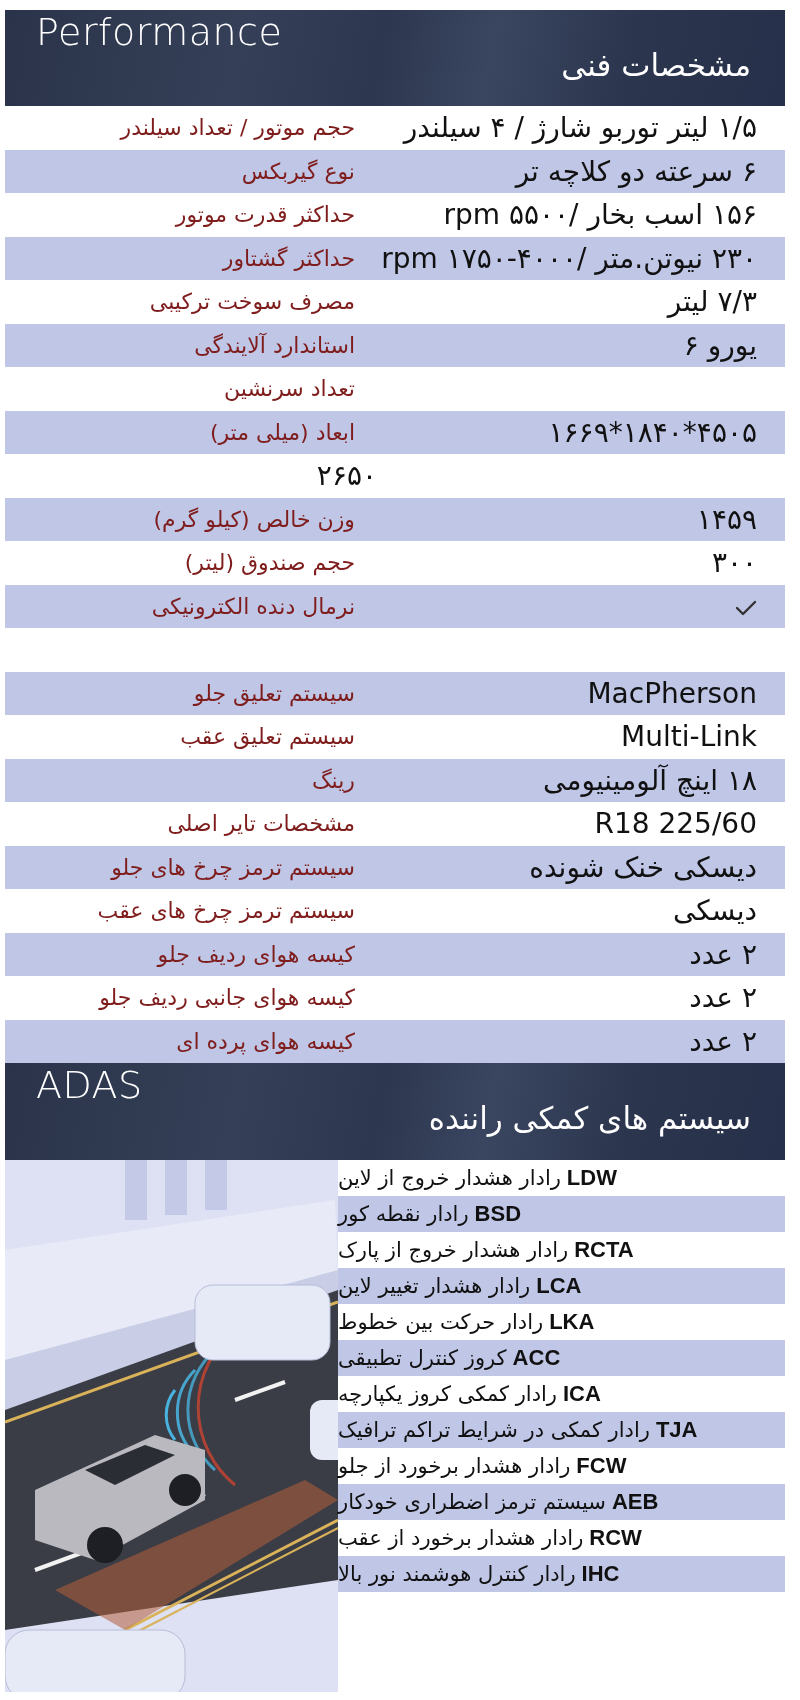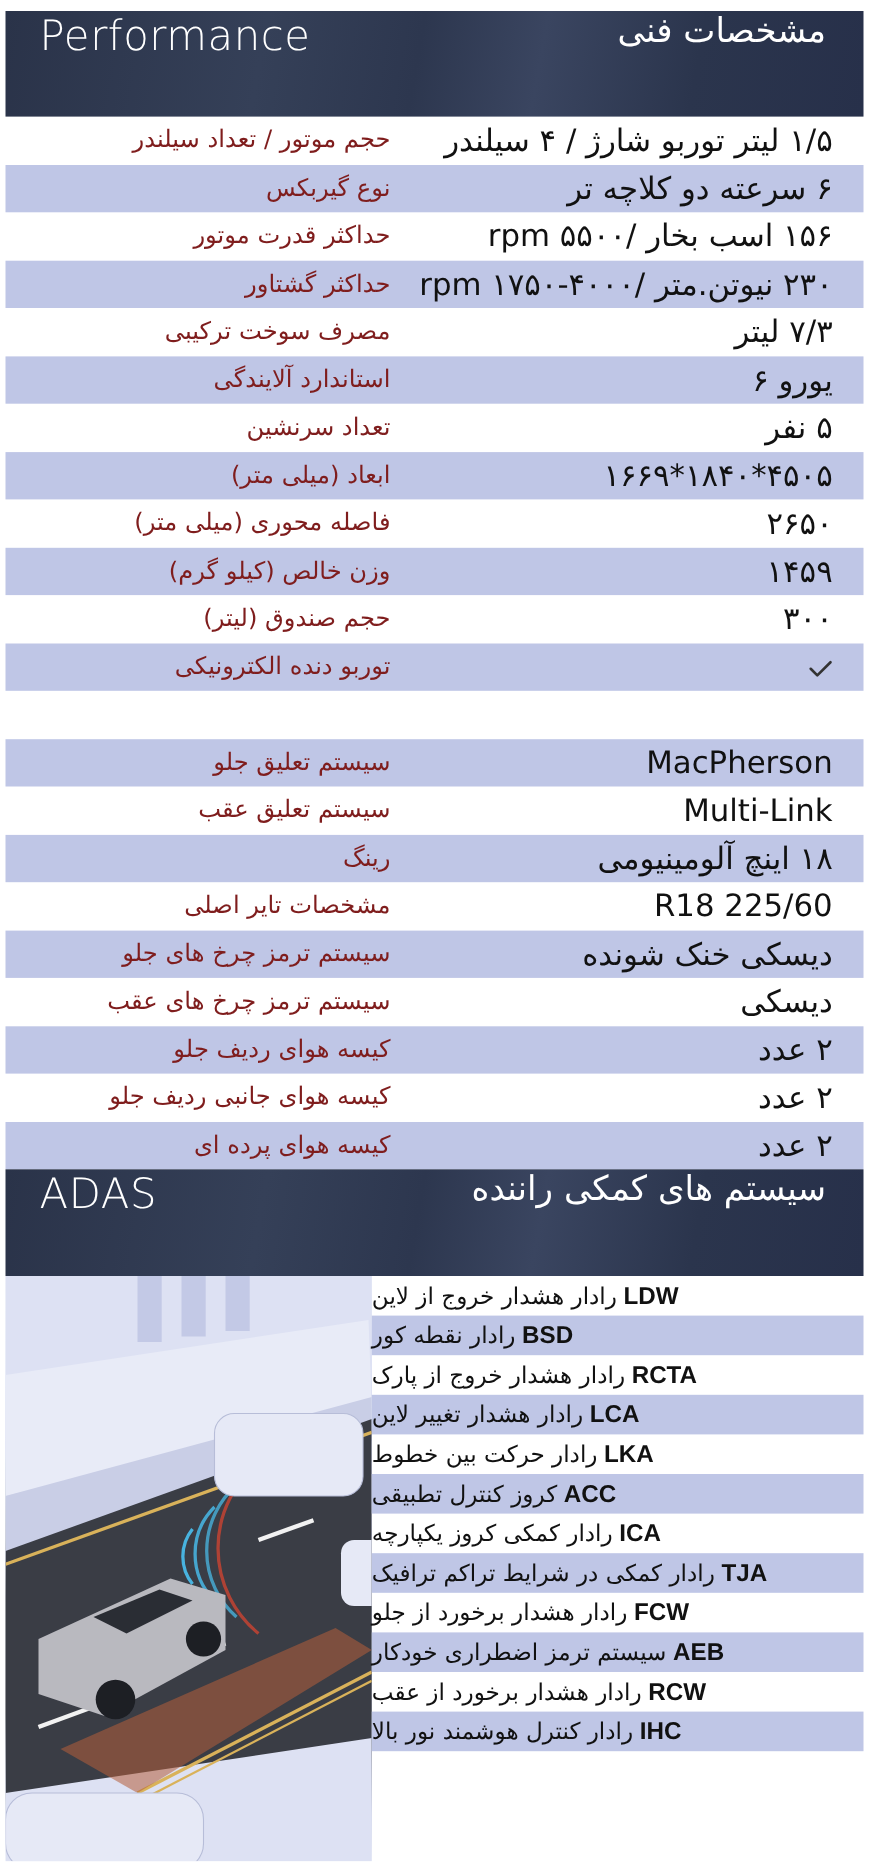--- a/index.html
+++ b/index.html
@@ -6,21 +6,21 @@
     html, body { width: 800px; height: 1700px; background: #ffffff; overflow: hidden; }
     body { font-family: "DejaVu Sans", "Liberation Sans", sans-serif; color: #1a1a1a; position: relative; }
 
     .section-header {
       position: absolute; left: 5px; width: 780px;
       background: linear-gradient(100deg, #2a3349 0%, #354058 30%, #2d374f 48%, #3a4560 62%, #2b354d 80%, #27304a 100%);
       display: flex; justify-content: space-between;
       padding: 0 34px 0 31px;
     }
     .section-header .en { font-family: "DejaVu Sans", sans-serif; font-weight: 300; color: #ffffff; font-size: 38px; letter-spacing: 0.5px; }
-    .section-header .fa { font-family: "DejaVu Sans", sans-serif; color: #ffffff; font-size: 31px; direction: rtl; }
+    .section-header .fa { font-family: "DejaVu Sans", sans-serif; color: #ffffff; font-size: 31px; direction: rtl; margin-top: 37px; }
     #perf-header { top: 10px; height: 96px; }
     #adas-header { top: 1063px; height: 97px; }
 
     .spec-table { position: absolute; left: 5px; top: 106px; width: 780px; }
     .spec-row {
       height: 43.5px; display: flex; flex-direction: row-reverse; align-items: center;
       direction: rtl;
     }
     .spec-row:nth-child(even) { background: #bfc6e6; }
     .spec-row .label { width: 380px; text-align: right; padding-right: 30px; font-size: 22px; color: #7f1d1d; white-space: nowrap; }
@@ -78,50 +78,46 @@
       </div>
     </div>
   <div class="spec-row">
       <div class="label">استاندارد آلایندگی</div>
       <div class="value">
         <span>یورو ۶</span>
       </div>
     </div>
   <div class="spec-row">
       <div class="label">تعداد سرنشین</div>
-      <div class="value">
-        <span>۵ نفر</span>
-      </div>
     </div>
   <div class="spec-row">
       <div class="label">ابعاد (میلی متر)</div>
       <div class="value">
         <span>۴۵۰۵*۱۸۴۰*۱۶۶۹</span>
       </div>
     </div>
   <div class="spec-row">
-      <div class="label">فاصله محوری (میلی متر)</div>
       <div class="value">
         <span>۲۶۵۰</span>
       </div>
     </div>
   <div class="spec-row">
       <div class="label">وزن خالص (کیلو گرم)</div>
       <div class="value">
         <span>۱۴۵۹</span>
       </div>
     </div>
   <div class="spec-row">
       <div class="label">حجم صندوق (لیتر)</div>
       <div class="value">
         <span>۳۰۰</span>
       </div>
     </div>
   <div class="spec-row">
-      <div class="label">توربو دنده الکترونیکی</div>
+      <div class="label">نرمال دنده الکترونیکی</div>
       <div class="value">
         <span>
     <svg class="check-icon" viewBox="0 0 22 16">
             <polyline points="2,8 8,14 20,2" fill="none" stroke="#333" stroke-width="2.4" stroke-linecap="round" stroke-linejoin="round"></polyline>
           </svg>
   </span>
       </div>
     </div>
   <div class="spec-row">
     </div>

